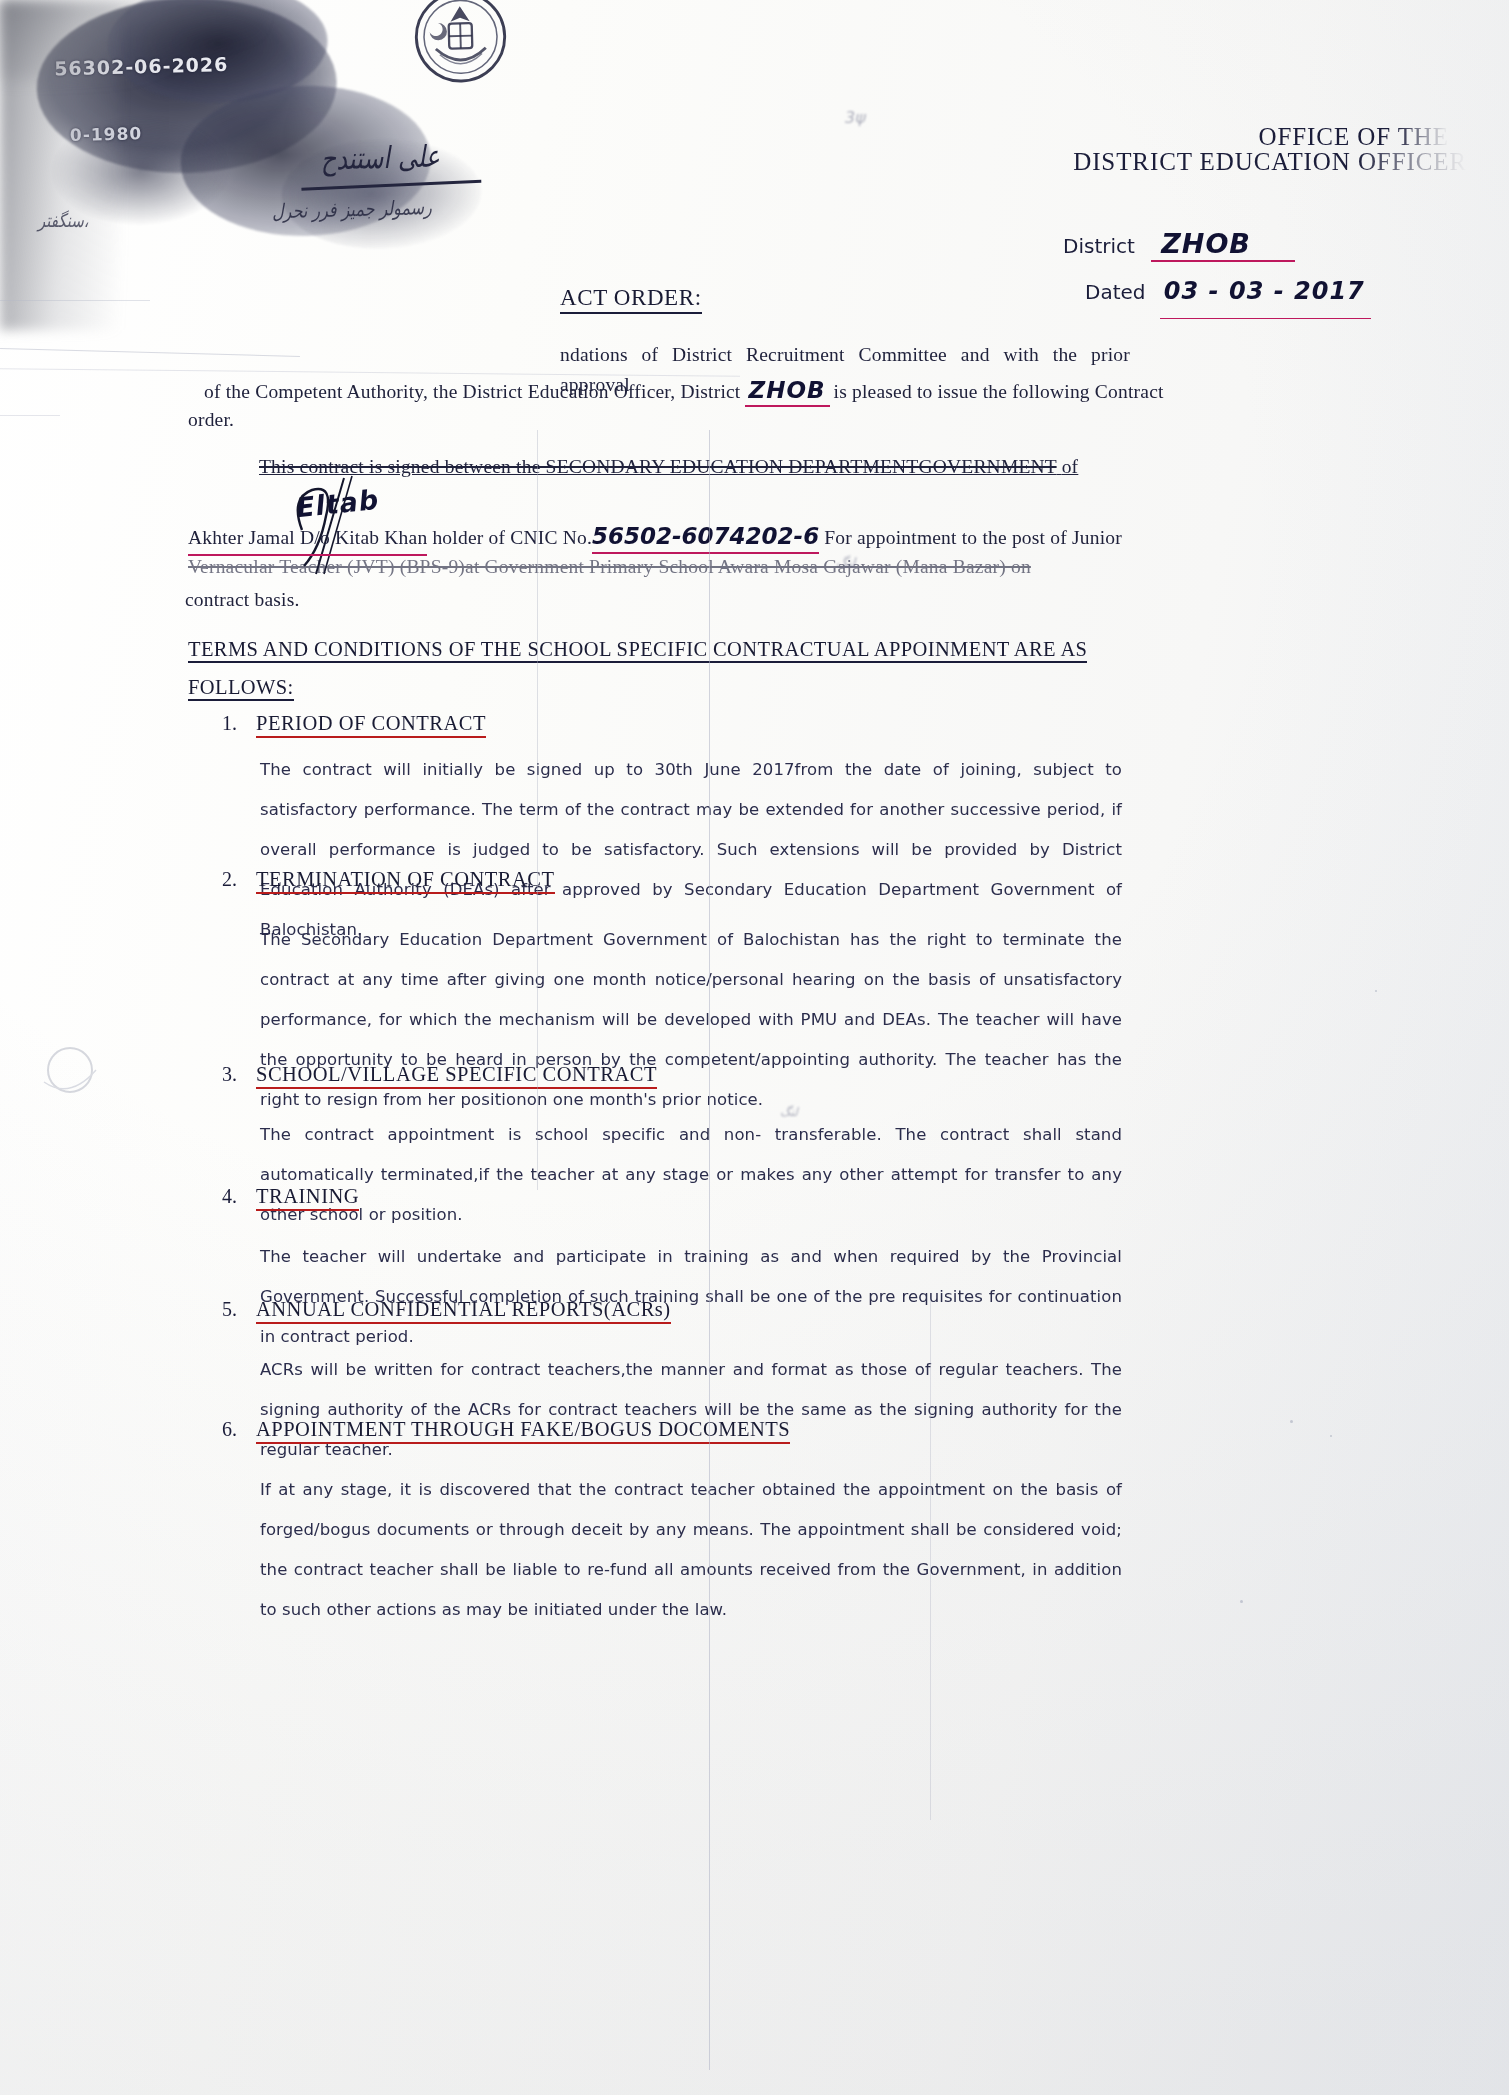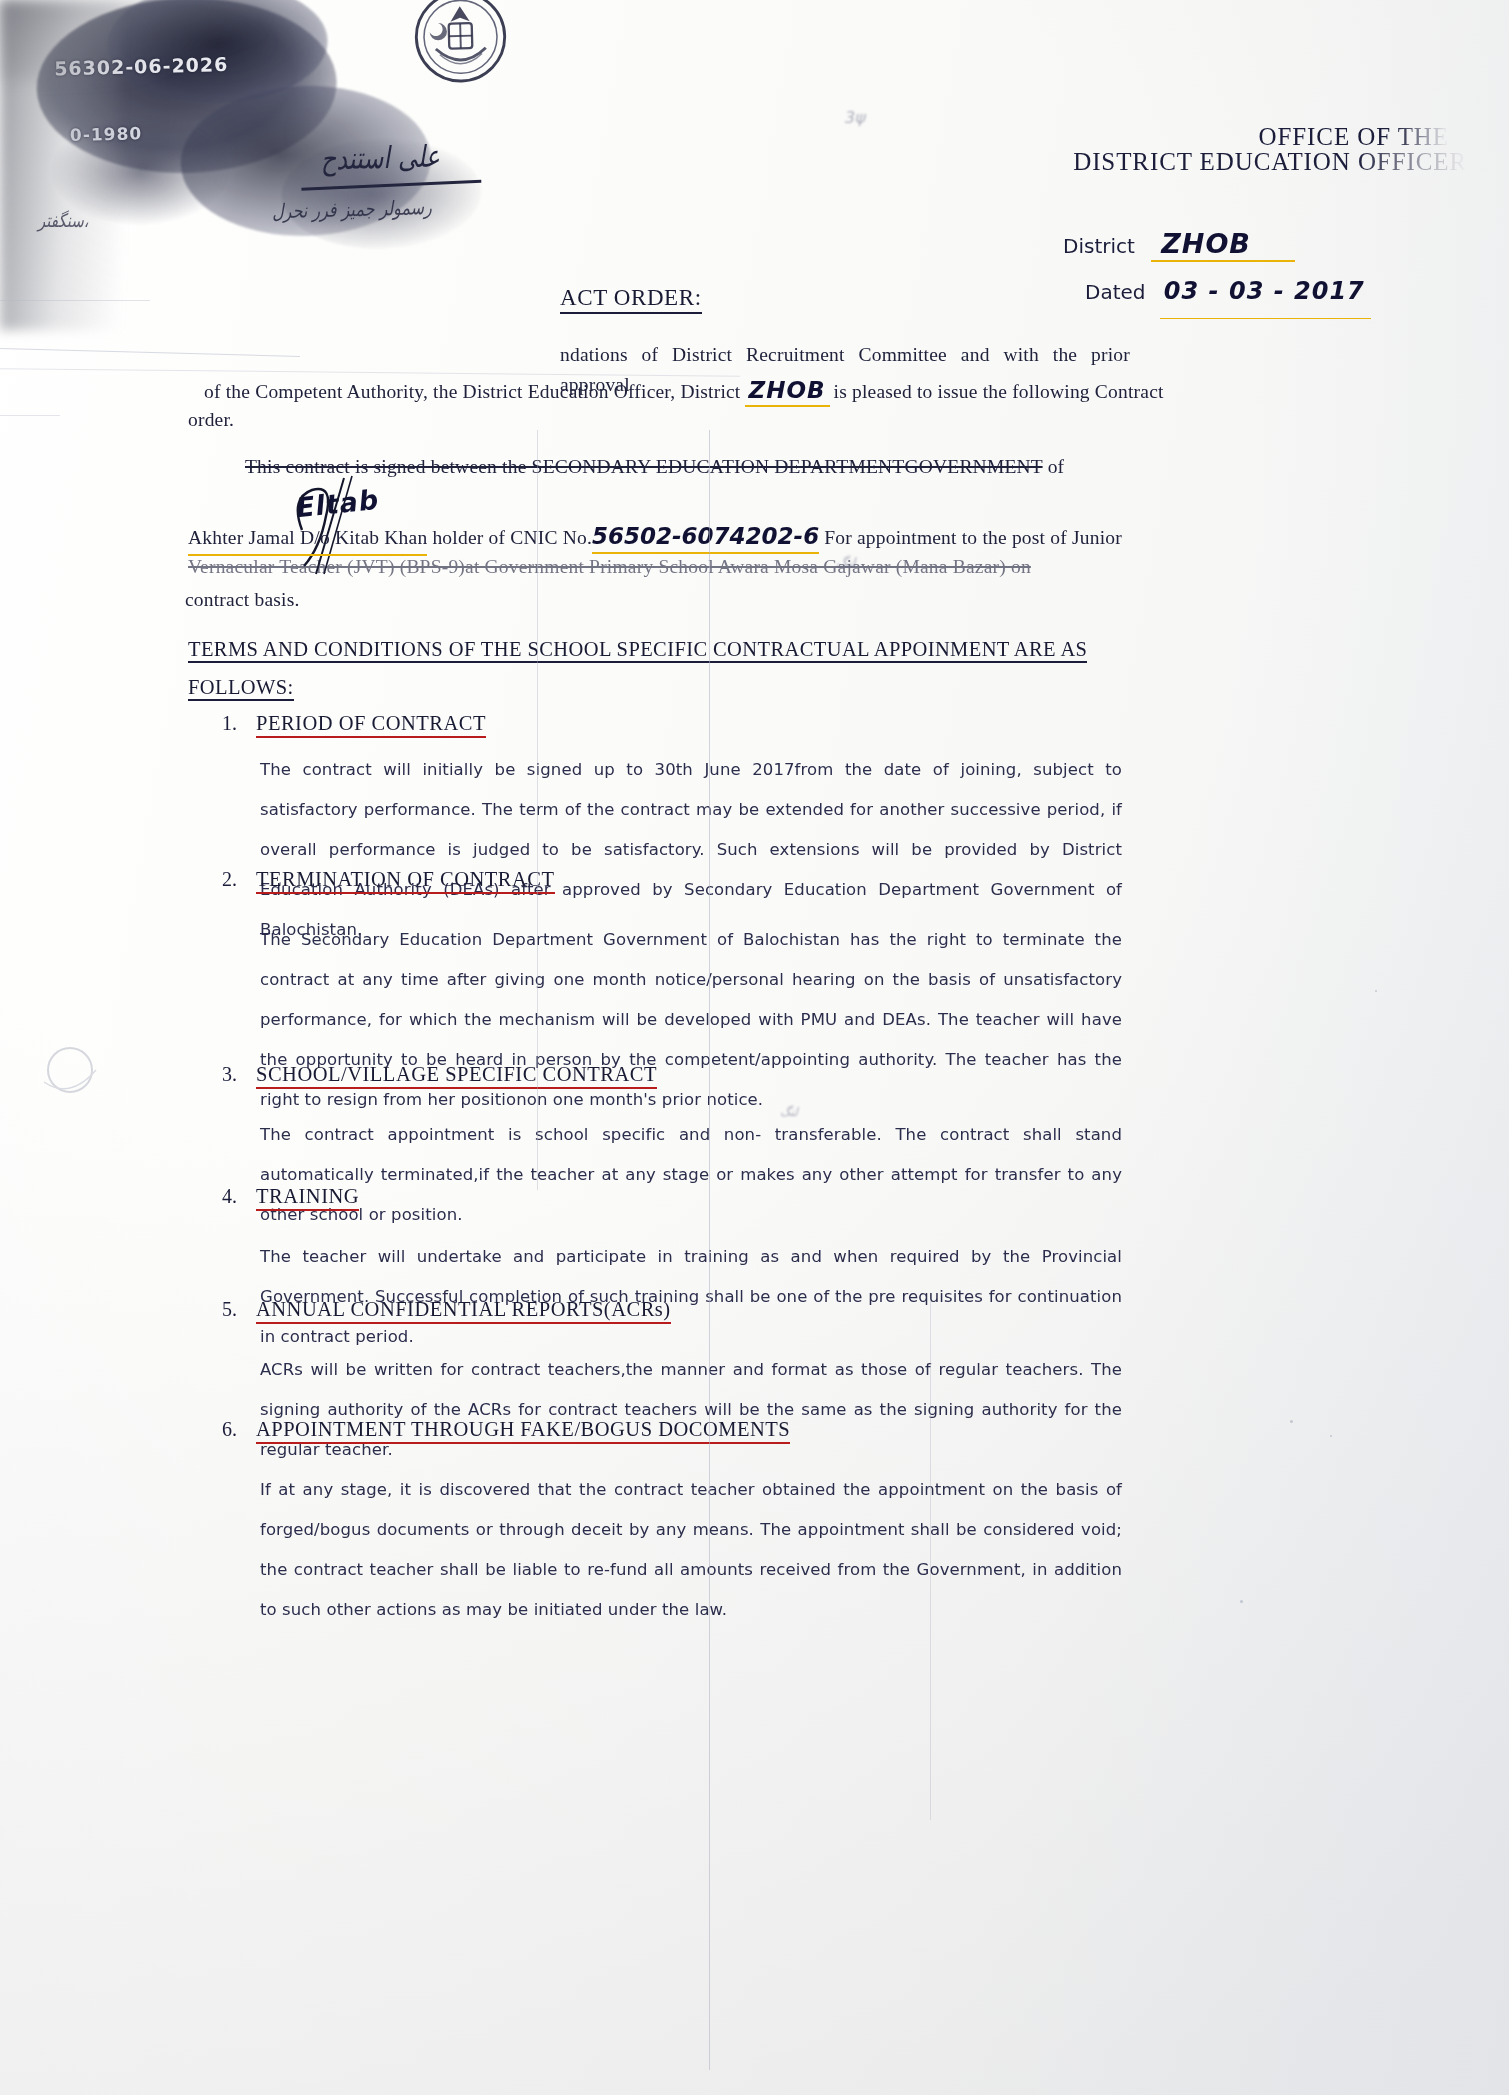--- a/index.html
+++ b/index.html
@@ -39,21 +39,21 @@
   .hdr.l2{top:148px;font-size:25px;right:42px;margin-left:40px;}
   .faded-r{
     -webkit-mask-image:linear-gradient(90deg,#000 72%,rgba(0,0,0,.25) 92%,rgba(0,0,0,0) 100%);
             mask-image:linear-gradient(90deg,#000 72%,rgba(0,0,0,.25) 92%,rgba(0,0,0,0) 100%);
   }
   .fieldrow{position:absolute;font-family:"DejaVu Sans",sans-serif;font-size:20px;color:#1b1d3a;white-space:nowrap;}
   .hand{
     font-family:"DejaVu Sans",sans-serif;font-style:italic;font-weight:700;
     color:#111233;letter-spacing:1px;
   }
-  .ul{border-bottom:2px solid #eab308;display:inline-block;}
+  .ul{border-bottom:2px solid #be185d;display:inline-block;}
 
   h1.act{
     position:absolute;left:560px;top:285px;margin:0;
     font-size:23px;font-weight:400;letter-spacing:.6px;
     font-family:"Liberation Serif",serif;
     border-bottom:2.5px solid #1b1d3a;padding-bottom:1px;color:#191b34;
   }
 
   .para{
     position:absolute;font-family:"Liberation Serif",serif;
@@ -175,21 +175,21 @@
     <h1 class="act">ACT ORDER:</h1>
 
     <div class="para" style="left:560px;top:340px;width:570px;line-height:30px;">
       <span>ndations of District Recruitment Committee and with the prior approval</span>
     </div>
     <div class="para" style="left:204px;top:375px;width:945px;line-height:30px;white-space:nowrap;">
       <span>of the Competent Authority, the District Education Officer, District</span><span class="ul hand" style="font-size:23px;margin:0 4px;padding:0 4px;">ZHOB</span><span>is pleased to issue the following Contract</span>
     </div>
     <div class="para" style="left:188px;top:405px;width:400px;line-height:30px;">order.</div>
 
-    <div class="para" style="left:245px;top:452px;width:888px;line-height:30px;white-space:nowrap;">
+    <div class="para" style="left:259px;top:452px;width:888px;line-height:30px;white-space:nowrap;text-decoration:underline;">
       <span class="strike">This contract is signed between the SECONDARY EDUCATION DEPARTMENTGOVERNMENT</span>
       <span>of</span>
     </div>
 
 
     <div class="hand" style="position:absolute;left:296px;top:488px;font-size:27px;transform:rotate(-6deg);">Eltab</div>
     <svg style="position:absolute;left:282px;top:470px;width:120px;height:110px;">
       <path d="M20 60 Q8 28 30 20 Q52 14 44 46 Q38 78 22 96" fill="none" stroke="#14162c" stroke-width="2.4"></path>
       <path d="M62 8 L34 104" stroke="#14162c" stroke-width="2" fill="none"></path>
       <path d="M70 6 L42 104" stroke="#14162c" stroke-width="1.6" fill="none"></path>

